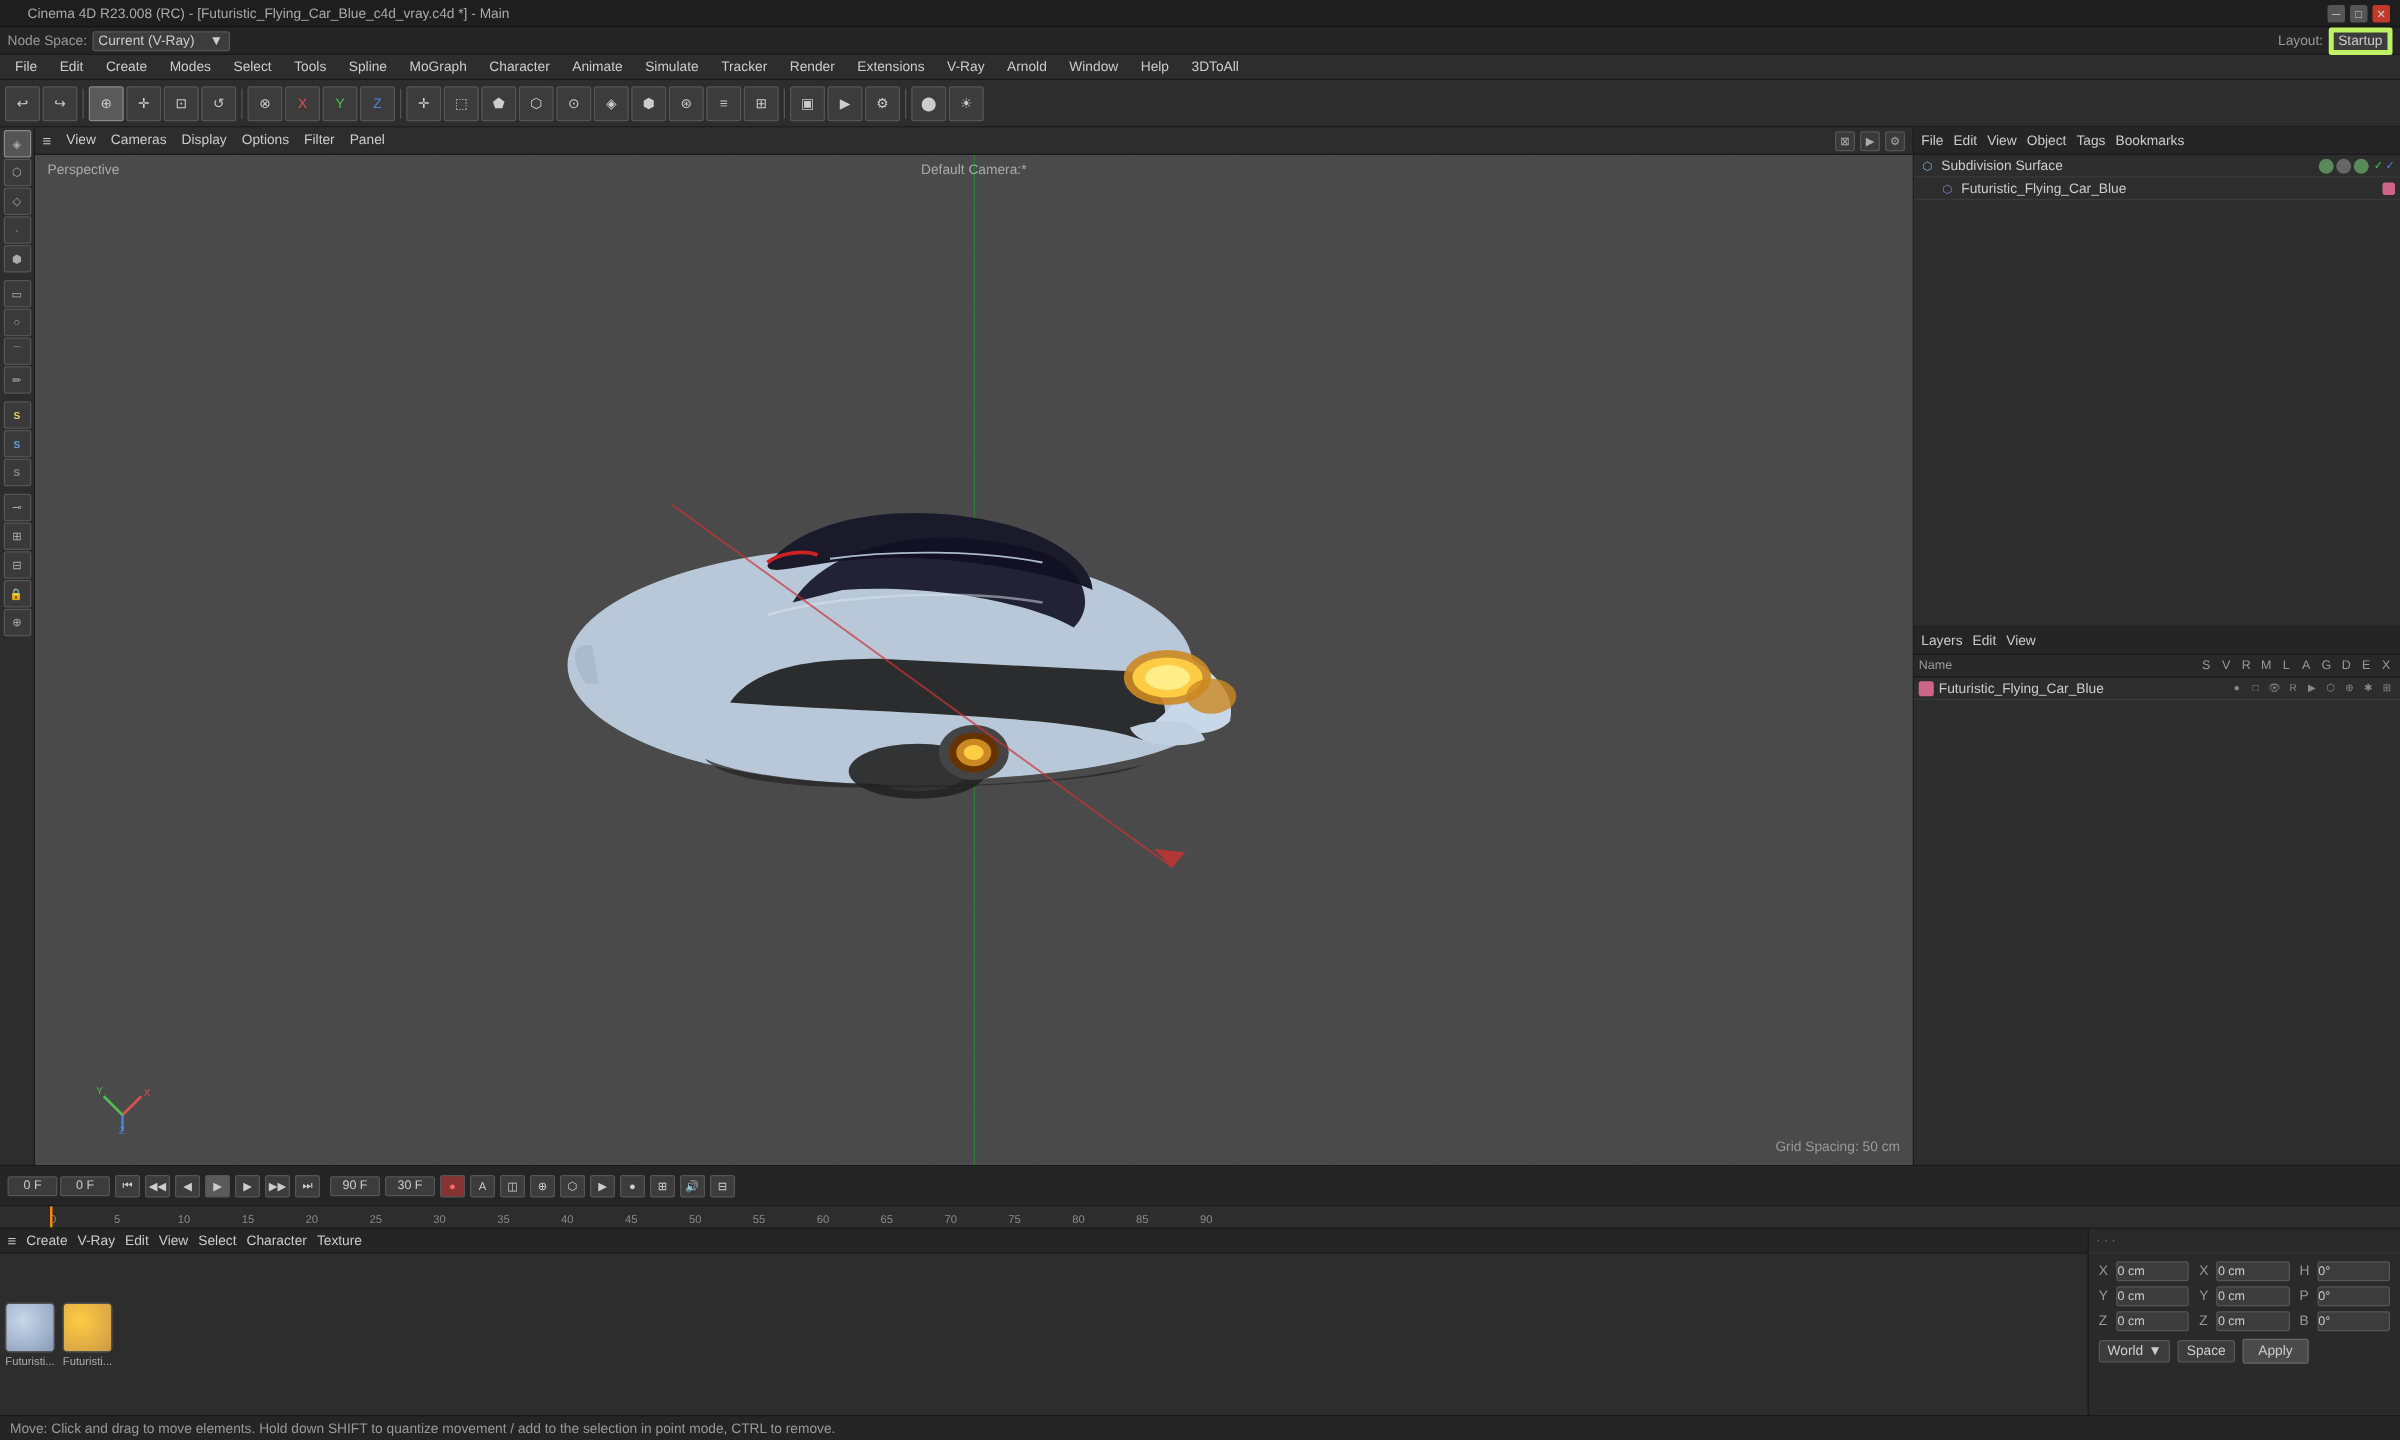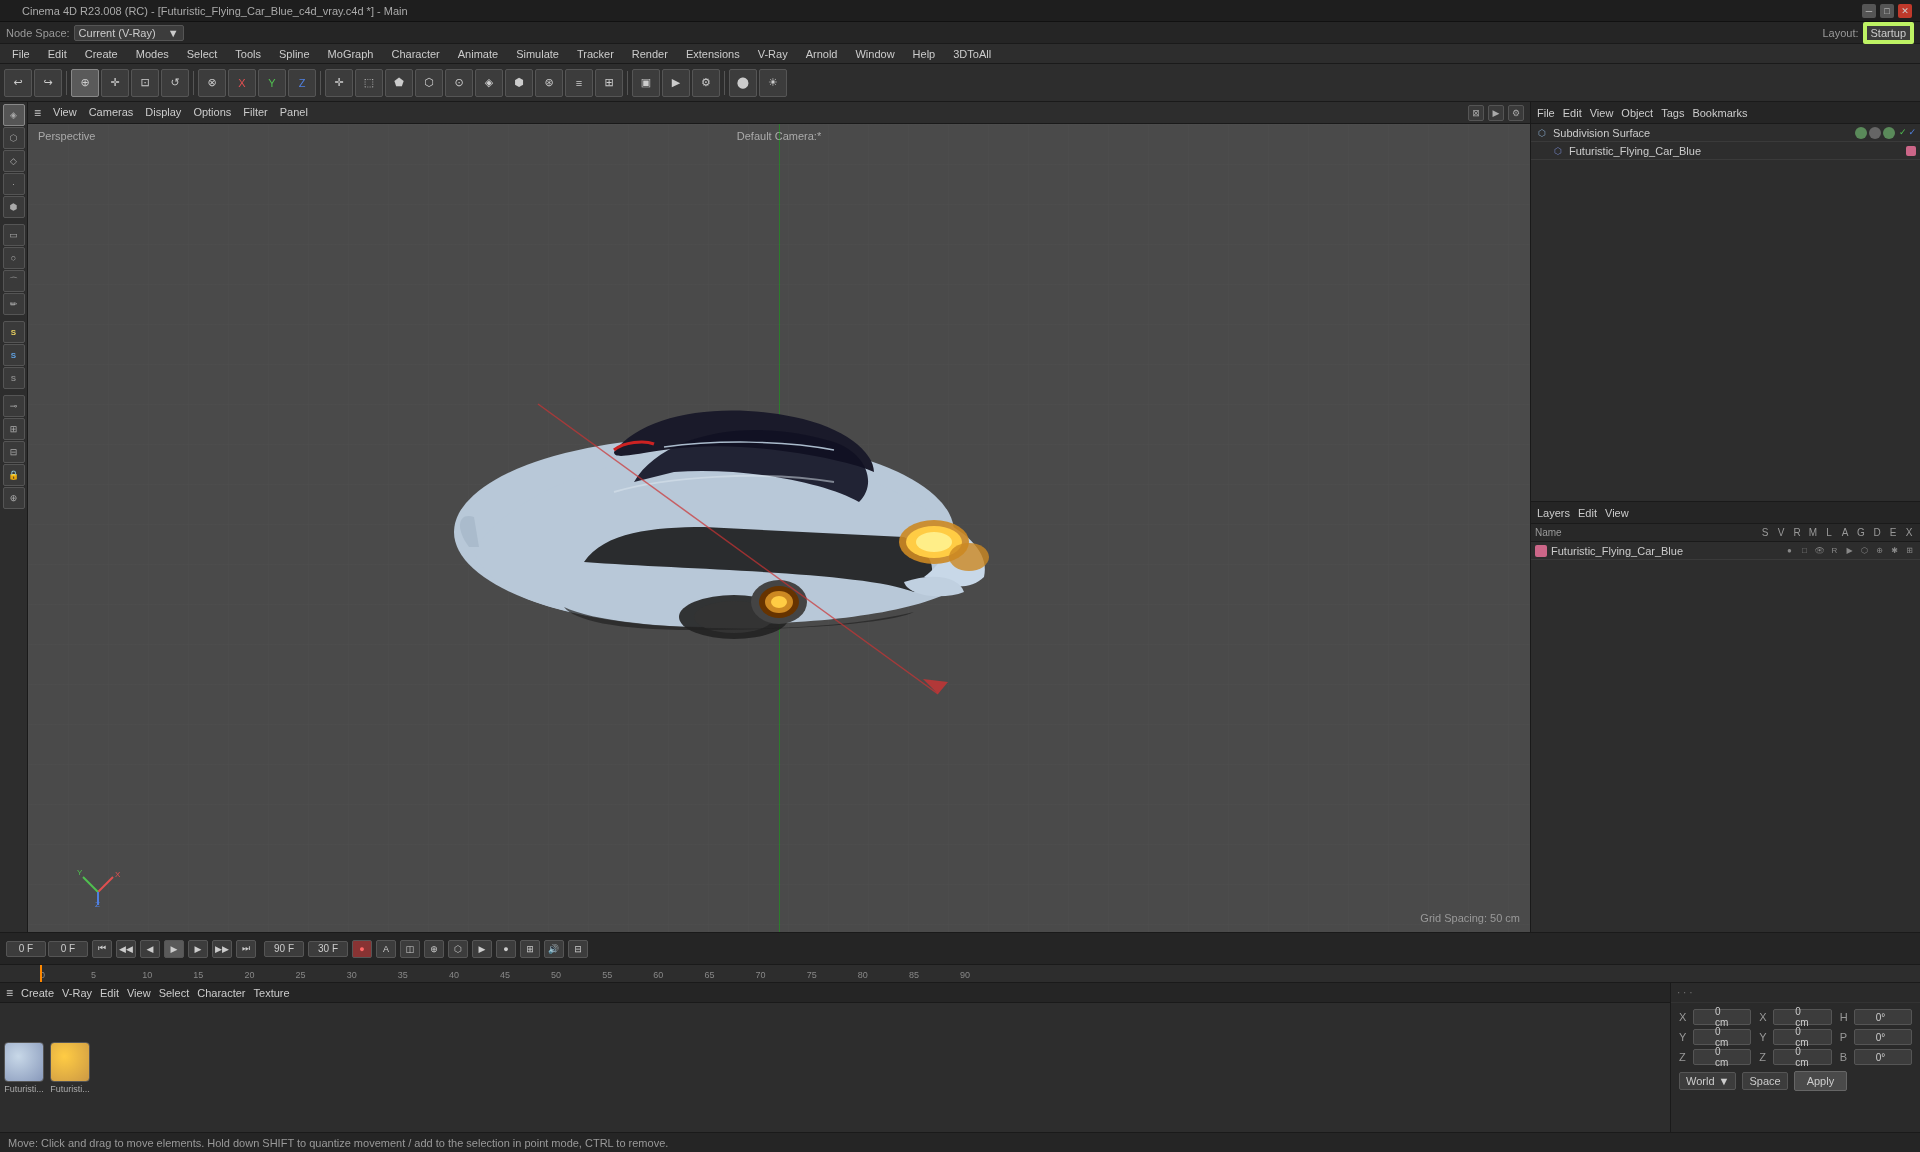--- a/index.html
+++ b/index.html
@@ -406,21 +406,21 @@
       display: flex; align-items: center; gap: 4px;
     }
     .coord-label { font-size: 11px; color: #999; width: 10px; }
     .coord-value {
       flex: 1;
       height: 16px;
       background: #3c3c3c;
       border: 1px solid #555;
       border-radius: 2px;
       font-size: 10px; color: #ccc;
-      display: flex; align-items: center; padding: 0 21px;
+      display: flex; align-items: center; padding: 0 0;
     }
     #coords-bottom {
       display: flex; align-items: center; gap: 6px; padding: 0 8px 4px;
     }
     .coords-dropdown {
       background: #3c3c3c; border: 1px solid #555; border-radius: 2px;
       padding: 2px 6px; font-size: 11px; color: #ccc; cursor: pointer;
       display: flex; align-items: center; gap: 4px;
     }
     .coords-dropdown-small {

